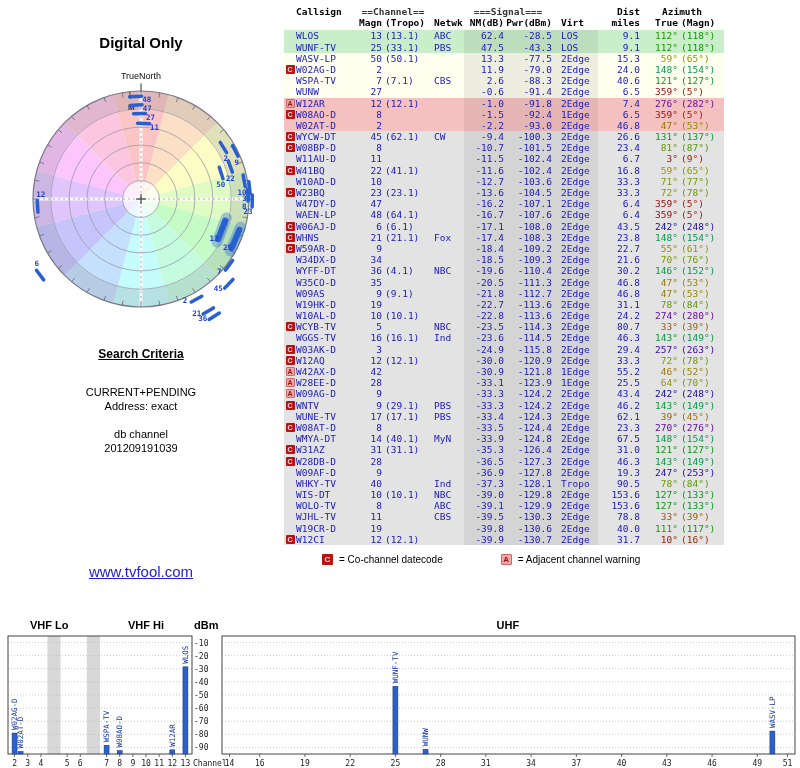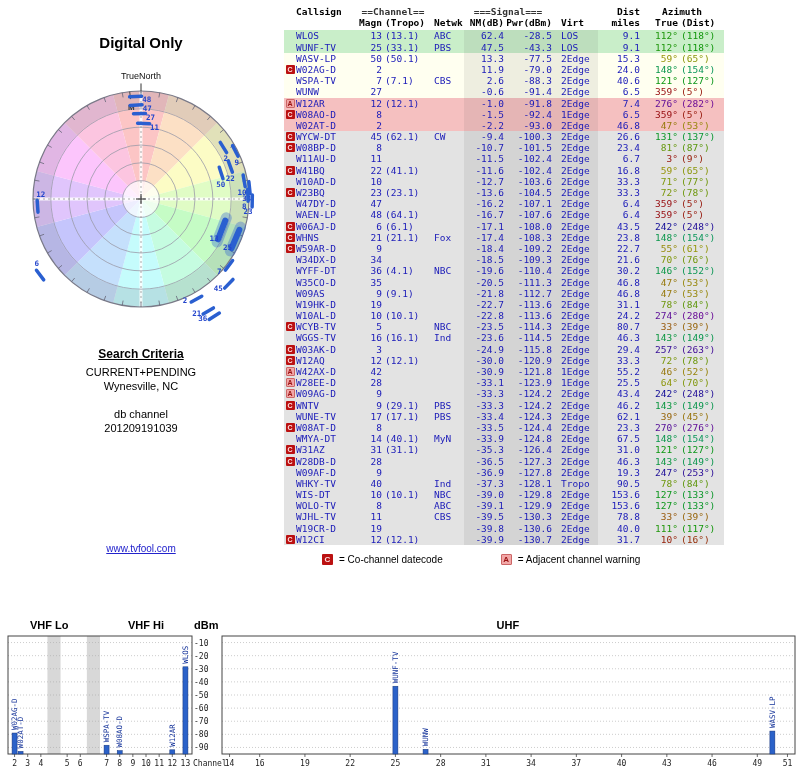--- a/index.html
+++ b/index.html
@@ -5,23 +5,23 @@
   *{box-sizing:border-box}
   html,body{margin:0;padding:0}
   body{width:800px;height:768px;position:relative;background:#fff;overflow:hidden;
        font-family:"Liberation Sans",sans-serif;}
 
   
   .left-col{position:absolute;left:0;top:0;width:282px;text-align:center}
   .plot-title{font-size:15px;font-weight:bold;margin-top:34px;color:#000}
   #radar-svg{margin-top:0}
   .criteria{font-size:11px;line-height:14px;color:#000;margin-top:4px}
-  .crit-head{font-weight:bold;text-decoration:underline;font-size:12px;margin-bottom:4px}
+  .crit-head{font-weight:bold;text-decoration:underline;font-size:12px;margin-bottom:24px}
   .db-block{margin-top:14px}
-  .site-link{display:inline-block;margin-top:108px;color:#2222cc;font-size:10px;text-decoration:underline;cursor:pointer}
+  .site-link{display:inline-block;margin-top:108px;color:#2222cc;font-size:15px;text-decoration:underline;cursor:pointer}
 
   
   .table-col{position:absolute;left:284px;top:6px;font-family:"DejaVu Sans Mono","Liberation Mono",monospace;
              font-size:9.5px;color:#1a1ab8}
   .trow{display:flex;line-height:11.2px;height:11.2px;white-space:pre}
   .trow.head{color:#000;font-weight:bold;background:#fff}
   .c{display:inline-block;flex:none;overflow:hidden}
   .warn{width:12px;text-align:center}
   .call{width:62px}
   .real{width:24px;text-align:right}
@@ -174,21 +174,21 @@
         <line x1="218.34432766453682" y1="262.05465322726513" x2="208.1677505106597" y2="268.41368439806354" stroke="#2a5fd0" stroke-width="3.5" stroke-linecap="round"></line>
         <text x="201.80783297294474" y="270.17108833460384" text-anchor="middle" class="chlab">36</text>
         <line x1="36.991098111526185" y1="161.21773549934989" x2="36.154020426596674" y2="149.24696689623198" stroke="#2a5fd0" stroke-width="3.5" stroke-linecap="round"></line>
         <text x="39.79549425891534" y="146.48012074995634" text-anchor="middle" class="chlab">12</text>
         <line x1="42.695307089336374" y1="228.83715938577654" x2="35.473526811511796" y2="219.25353326520906" stroke="#2a5fd0" stroke-width="3.5" stroke-linecap="round"></line>
         <text x="35.658993735940726" y="215.35309562236438" text-anchor="middle" class="chlab">6</text>
       </svg>
     <div class="criteria">
       <div class="crit-head">Search Criteria</div>
       <div>CURRENT+PENDING</div>
-      <div>Wynesville, NC</div>
+      <div>Address: exact</div>
       <div class="db-block">
         <div>db channel</div>
         <div>201209191039</div>
       </div>
     </div>
     <a class="site-link" href="#">www.tvfool.com</a>
   </div>
 
   <div class="table-col">
     <div class="trow head">
@@ -205,21 +205,21 @@
       <span class="c warn"></span>
       <span class="c call"></span>
       <span class="c real">Magn</span>
       <span class="c virt">(Tropo)</span>
       <span class="c net">Netwk</span>
       <span class="c nm">NM(dB)</span>
       <span class="c pwr">Pwr(dBm)</span>
       <span class="c path">Virt</span>
       <span class="c mi">miles</span>
       <span class="c truec">True</span>
-      <span class="c magn">(Dist)</span>
+      <span class="c magn">(Magn)</span>
     </div>
     <div id="tbody" style="margin-top:2px">
         <div class="trow" style="background: rgb(201, 238, 201);"><span class="c warn"></span><span class="c call">WLOS</span><span class="c real">13</span><span class="c virt">(13.1)</span><span class="c net">ABC</span><span class="c nm shade">62.4</span><span class="c pwr shade">-28.5</span><span class="c path shade">LOS</span><span class="c mi">9.1</span><span class="c truec" style="color: rgb(31, 151, 12);">112°</span><span class="c magn" style="color: rgb(17, 151, 12);">(118°)</span></div>
         <div class="trow" style="background: rgb(201, 238, 201);"><span class="c warn"></span><span class="c call">WUNF-TV</span><span class="c real">25</span><span class="c virt">(33.1)</span><span class="c net">PBS</span><span class="c nm shade">47.5</span><span class="c pwr shade">-43.3</span><span class="c path shade">LOS</span><span class="c mi">9.1</span><span class="c truec" style="color: rgb(31, 151, 12);">112°</span><span class="c magn" style="color: rgb(17, 151, 12);">(118°)</span></div>
         <div class="trow" style="background: rgb(255, 255, 240);"><span class="c warn"></span><span class="c call">WASV-LP</span><span class="c real">50</span><span class="c virt">(50.1)</span><span class="c net"></span><span class="c nm shade">13.3</span><span class="c pwr shade">-77.5</span><span class="c path shade">2Edge</span><span class="c mi">15.3</span><span class="c truec" style="color: rgb(151, 149, 12);">59°</span><span class="c magn" style="color: rgb(139, 151, 12);">(65°)</span></div>
         <div class="trow" style="background: rgb(255, 255, 240);"><span class="c warn"><span class="wbox cw">C</span></span><span class="c call">W02AG-D</span><span class="c real">2</span><span class="c virt"></span><span class="c net"></span><span class="c nm shade">11.9</span><span class="c pwr shade">-79.0</span><span class="c path shade">2Edge</span><span class="c mi">24.0</span><span class="c truec" style="color: rgb(12, 151, 77);">148°</span><span class="c magn" style="color: rgb(12, 151, 91);">(154°)</span></div>
         <div class="trow" style="background: rgb(255, 255, 240);"><span class="c warn"></span><span class="c call">WSPA-TV</span><span class="c real">7</span><span class="c virt">(7.1)</span><span class="c net">CBS</span><span class="c nm shade">2.6</span><span class="c pwr shade">-88.3</span><span class="c path shade">2Edge</span><span class="c mi">40.6</span><span class="c truec" style="color: rgb(12, 151, 15);">121°</span><span class="c magn" style="color: rgb(12, 151, 28);">(127°)</span></div>
         <div class="trow" style="background: rgb(255, 255, 240);"><span class="c warn"></span><span class="c call">WUNW</span><span class="c real">27</span><span class="c virt"></span><span class="c net"></span><span class="c nm shade">-0.6</span><span class="c pwr shade">-91.4</span><span class="c path shade">2Edge</span><span class="c mi">6.5</span><span class="c truec" style="color: rgb(151, 12, 15);">359°</span><span class="c magn" style="color: rgb(151, 24, 12);">(5°)</span></div>
         <div class="trow" style="background: rgb(245, 192, 192);"><span class="c warn"><span class="wbox aw">A</span></span><span class="c call">W12AR</span><span class="c real">12</span><span class="c virt">(12.1)</span><span class="c net"></span><span class="c nm shade">-1.0</span><span class="c pwr shade">-91.8</span><span class="c path shade">2Edge</span><span class="c mi">7.4</span><span class="c truec" style="color: rgb(95, 12, 151);">276°</span><span class="c magn" style="color: rgb(109, 12, 151);">(282°)</span></div>
         <div class="trow" style="background: rgb(245, 192, 192);"><span class="c warn"><span class="wbox cw">C</span></span><span class="c call">W08AO-D</span><span class="c real">8</span><span class="c virt"></span><span class="c net"></span><span class="c nm shade">-1.5</span><span class="c pwr shade">-92.4</span><span class="c path shade">1Edge</span><span class="c mi">6.5</span><span class="c truec" style="color: rgb(151, 12, 15);">359°</span><span class="c magn" style="color: rgb(151, 24, 12);">(5°)</span></div>

